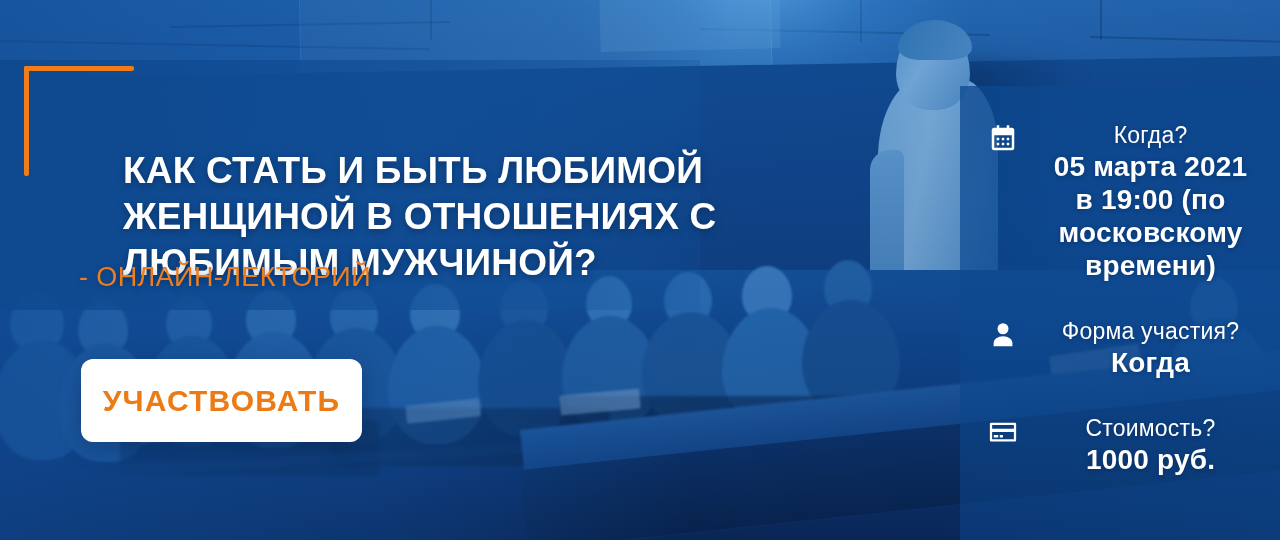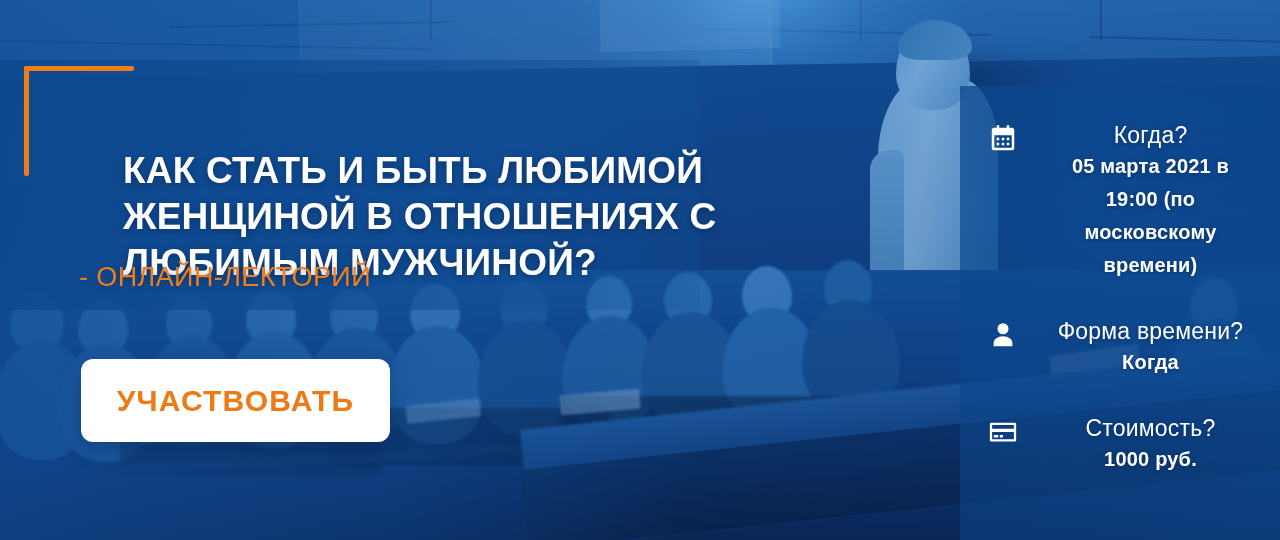--- a/index.html
+++ b/index.html
@@ -161,21 +161,21 @@
   .subtitle {
     position:absolute; left:79px; top:262px;
     color:#f07d1a;
     font-size:27px;
     font-weight:normal;
     letter-spacing:.4px;
     text-shadow: 0 2px 6px rgba(6,32,70,.45);
   }
 
   .cta {
-    position:absolute; left:81px; top:359px; width:309px; height:83px;
+    position:absolute; left:81px; top:359px; width:281px; height:83px;
     background:#ffffff;
     border:none;
     border-radius:12px;
     color:#ec7a15;
     font-family:"Liberation Sans", sans-serif;
     font-size:30px;
     font-weight:bold;
     letter-spacing:1.2px;
     cursor:pointer;
     box-shadow: 0 6px 22px rgba(5,28,62,.30);
@@ -187,21 +187,21 @@
     position:absolute; left:0; top:4px; width:30px; height:30px;
     color:#ffffff;
   }
   .info-item .ico svg { display:block; width:30px; height:30px; fill:#ffffff; }
   .info-q {
     color:#ffffff; font-size:23px; font-weight:normal; line-height:30px;
     letter-spacing:.2px;
     text-shadow: 0 1px 4px rgba(6,32,70,.45);
   }
   .info-a {
-    color:#ffffff; font-size:20px; font-weight:bold; line-height:33px;
+    color:#ffffff; font-size:28px; font-weight:bold; line-height:33px;
     letter-spacing:.2px;
     text-shadow: 0 1px 4px rgba(6,32,70,.45);
   }
 </style>
 </head>
 <body>
 
 <div class="stage">
 
   <div class="bg-root">
@@ -298,21 +298,21 @@
         <div class="info-a">05 марта 2021 в 19:00 (по московскому времени)</div>
       </div>
 
       <div class="info-item" style="margin-top:34px;">
         <span class="ico">
           <svg viewBox="0 0 24 24" aria-hidden="true">
             <circle cx="12" cy="7" r="4.4"></circle>
             <path d="M12 13c-4.2 0-7.5 2.5-7.5 5.6V21h15v-2.4C19.5 15.5 16.2 13 12 13z"></path>
           </svg>
         </span>
-        <div class="info-q">Форма времени?</div>
+        <div class="info-q">Форма участия?</div>
         <div class="info-a">Когда</div>
       </div>
 
       <div class="info-item" style="margin-top:34px;">
         <span class="ico">
           <svg viewBox="0 0 24 24" aria-hidden="true">
             <path d="M2.5 4.5h19a1 1 0 0 1 1 1v13a1 1 0 0 1-1 1h-19a1 1 0 0 1-1-1v-13a1 1 0 0 1 1-1zm.8 1.8v3.1h17.4V6.3H3.3zm0 5.6v5.8h17.4v-5.8H3.3z"></path>
             <rect x="4.6" y="14.4" width="3.6" height="1.9" rx=".4"></rect>
             <rect x="9.4" y="14.4" width="2.6" height="1.9" rx=".4"></rect>
           </svg>

